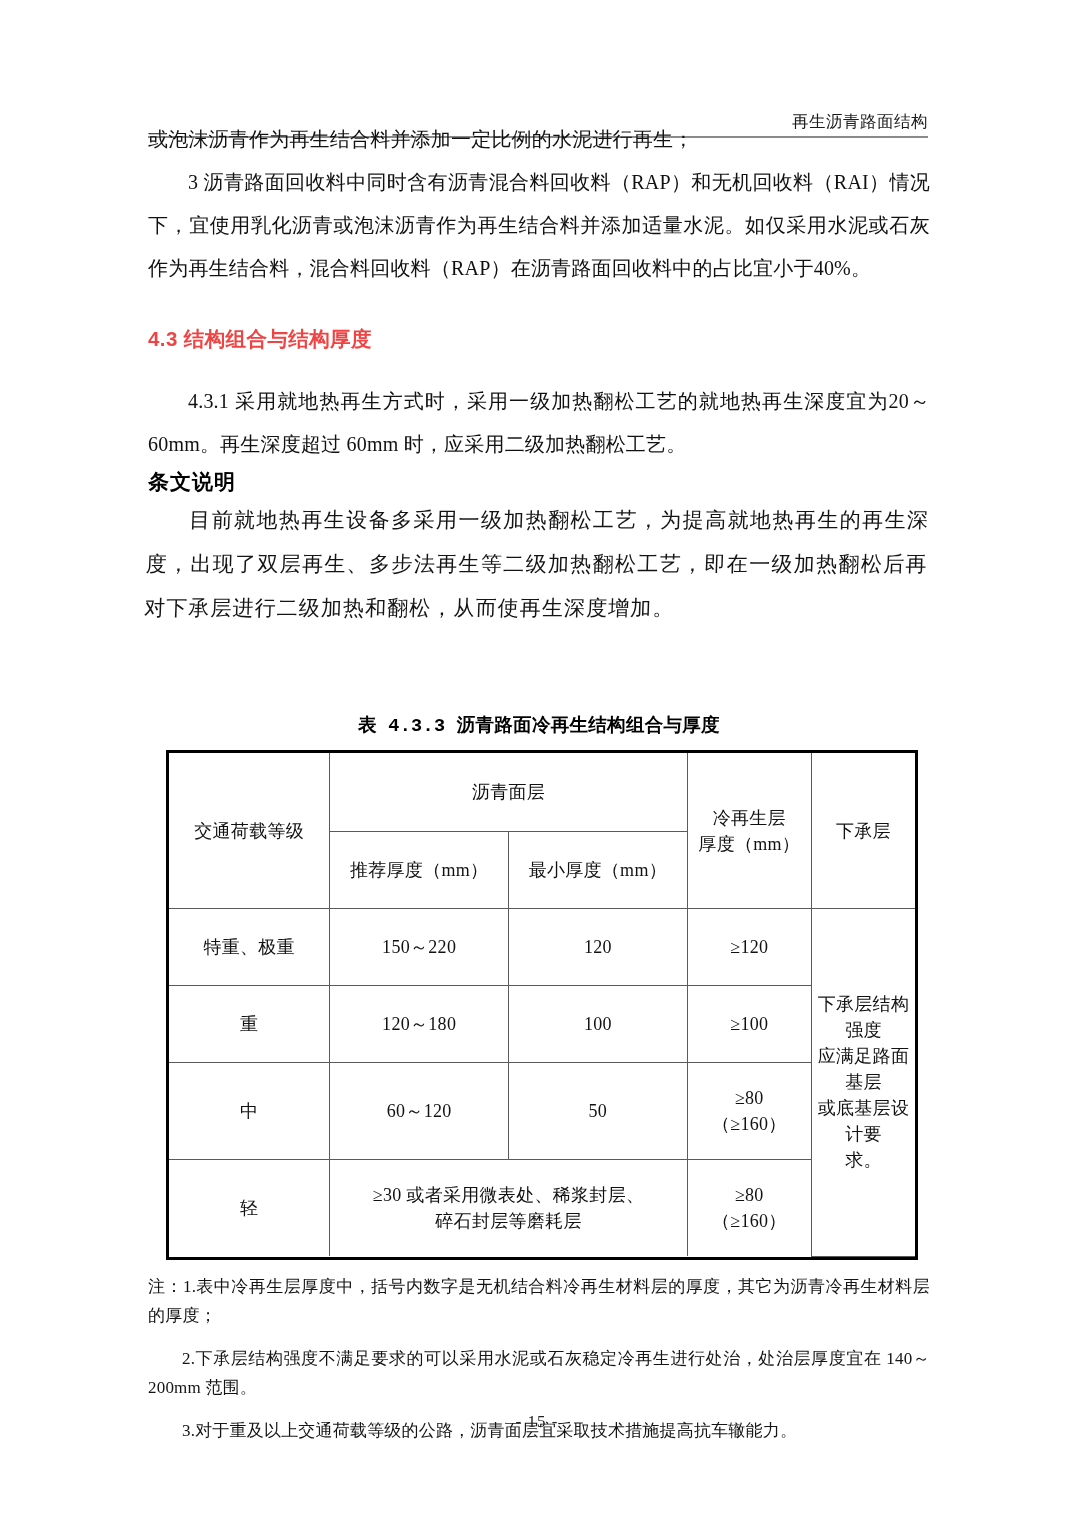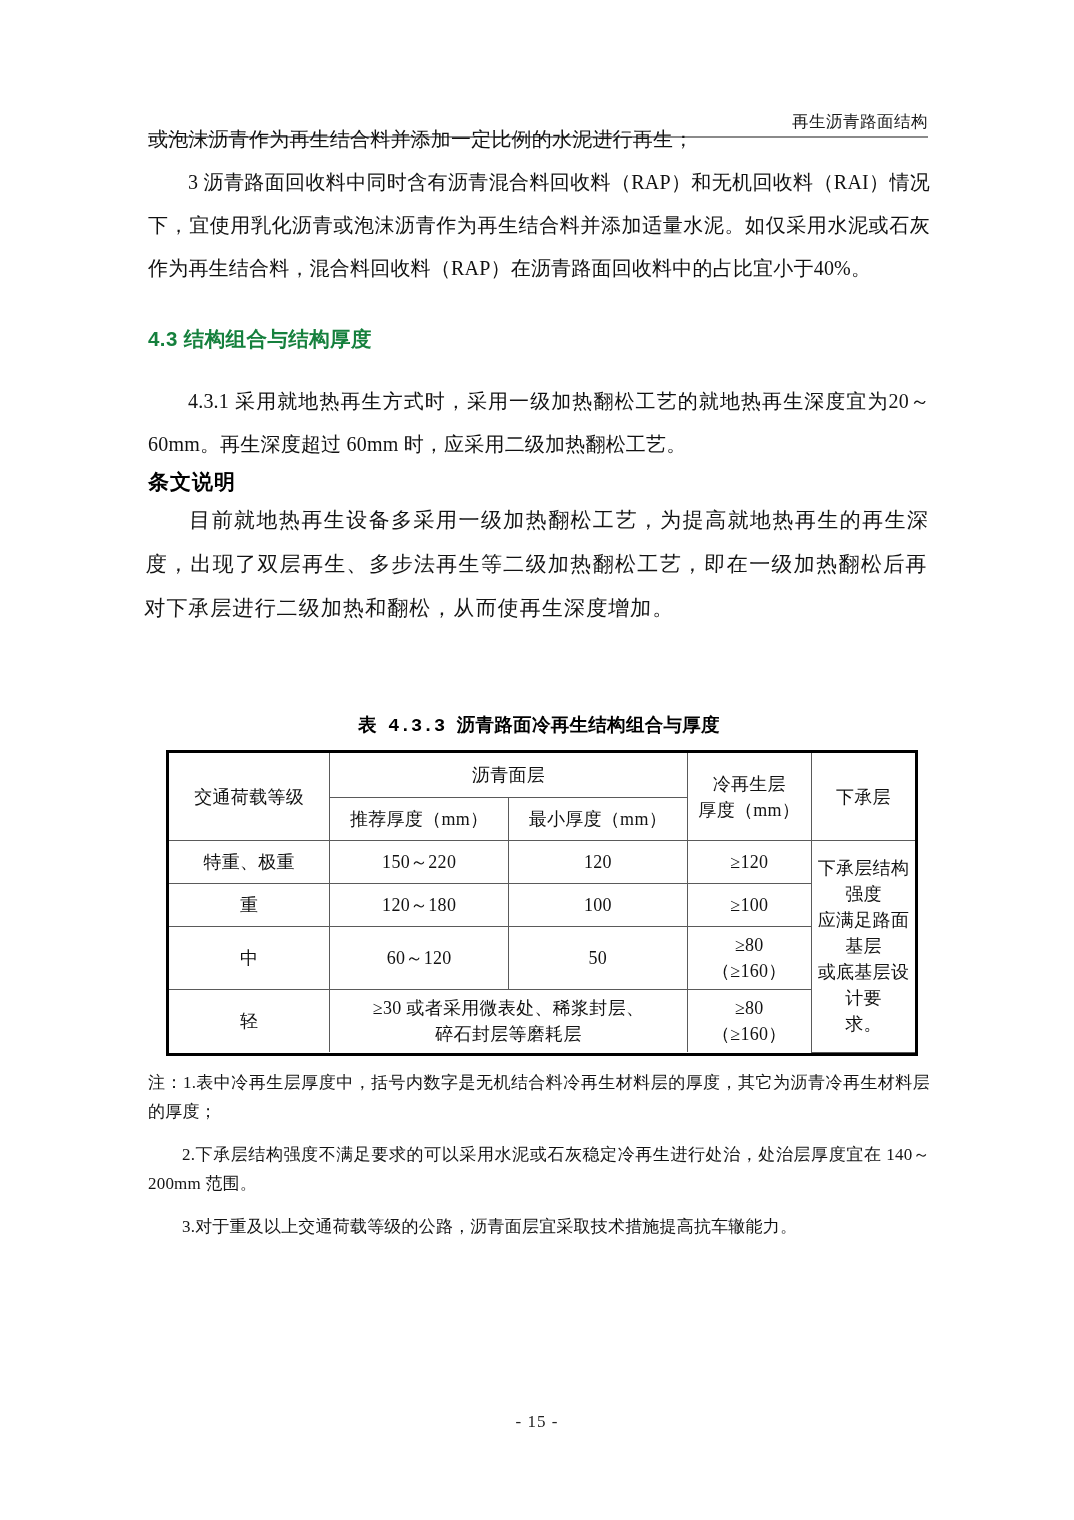--- a/index.html
+++ b/index.html
@@ -64,21 +64,21 @@
   p.indent2 { text-indent: 2em; }
 
   
   h2.section-heading {
     margin: 0;
     font-family: "Liberation Sans", "DejaVu Sans", sans-serif;
     font-size: 20.5px;
     font-weight: 600;
     line-height: 30px;
     letter-spacing: 0.4px;
-    color: #15803d;
+    color: #ef4444;
   }
 
   
   .explain-label {
     margin: 0;
     font-family: "Liberation Serif", "DejaVu Serif", serif;
     font-size: 21px;
     font-weight: bold;
     line-height: 32px;
     letter-spacing: 1px;
@@ -129,21 +129,21 @@
     border-collapse: collapse;
     font-size: 18px;
     color: #111;
   }
   table.spec-table td,
   table.spec-table th {
     border: 1px solid #5a5a5a;
     text-align: center;
     vertical-align: middle;
     font-weight: normal;
-    padding: 3px 4px;
+    padding: 20px 4px;
     line-height: 26px;
     letter-spacing: 0.3px;
   }
   table.spec-table tr.hdr-top td { height: 38px; }
   table.spec-table tr.hdr-bot td { height: 36px; }
   table.spec-table tr.data-row td { height: 36px; }
   table.spec-table tr.data-row-tall td { height: 56px; }
   
   table.spec-table tr td:first-child { border-left: 0; }
   table.spec-table tr td:last-child { border-right: 0; }

